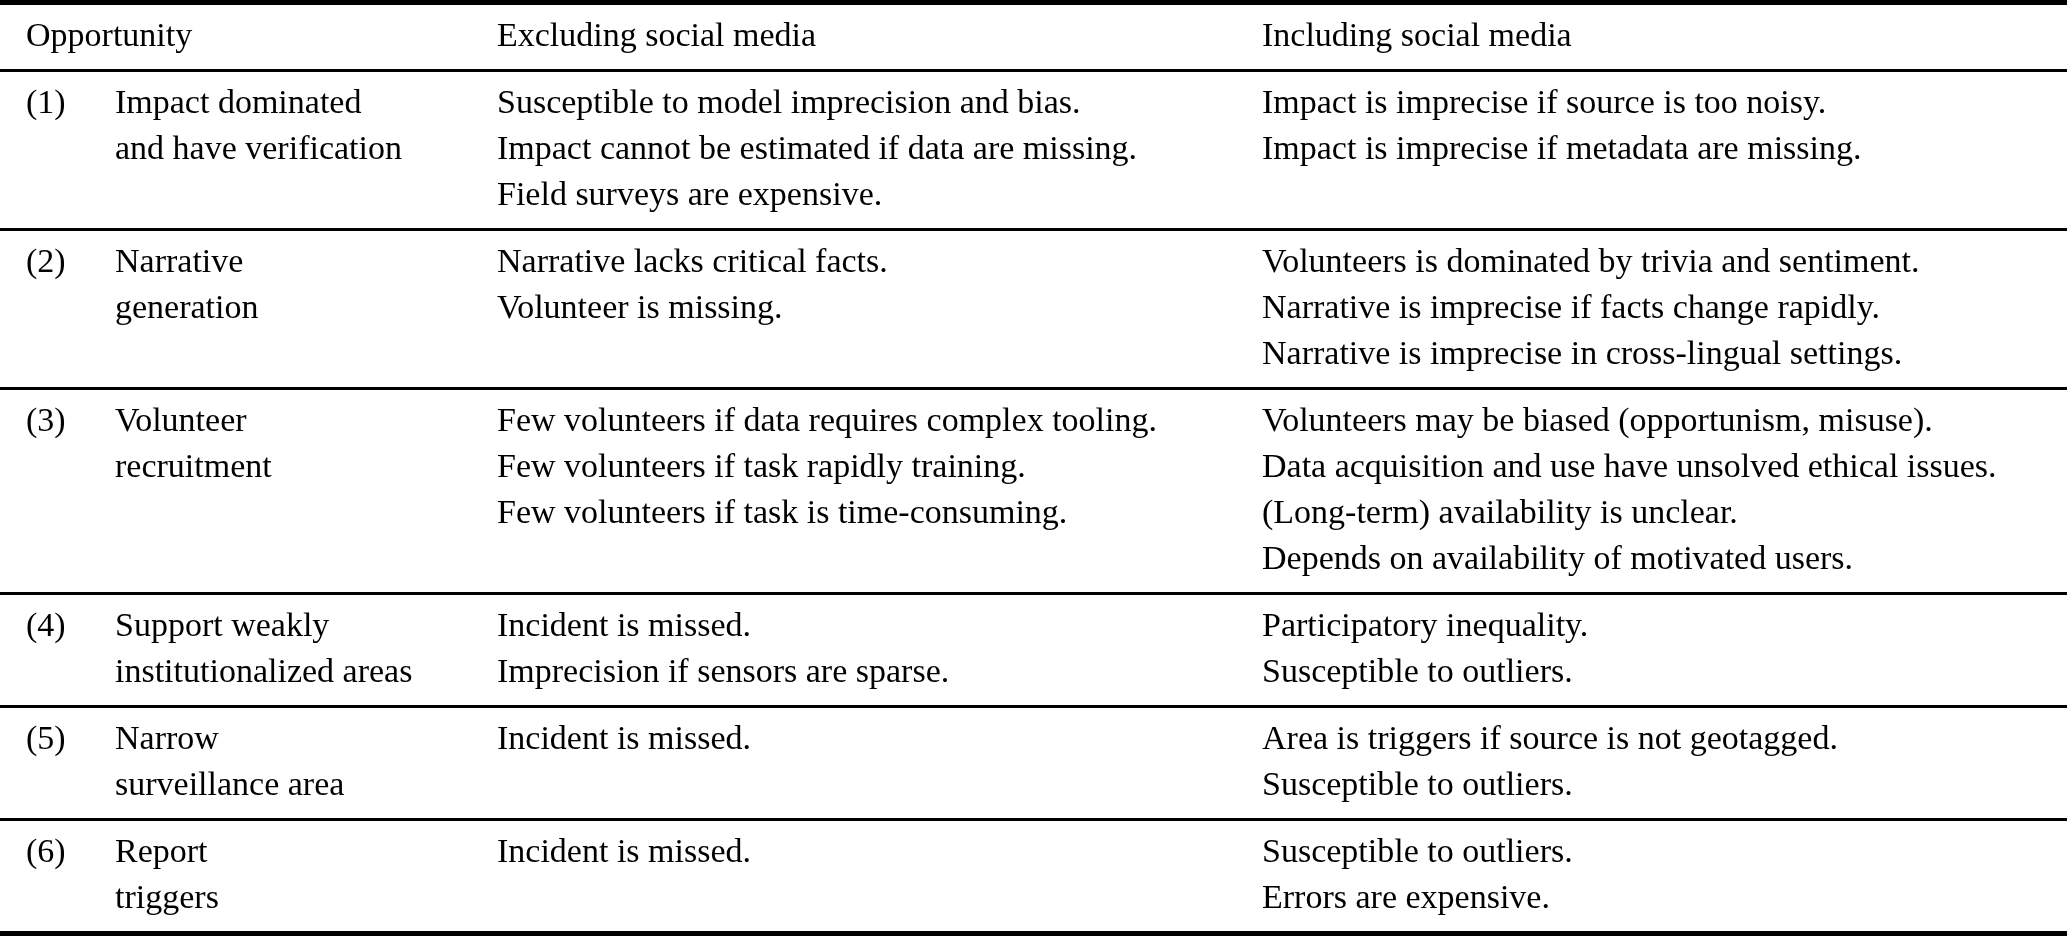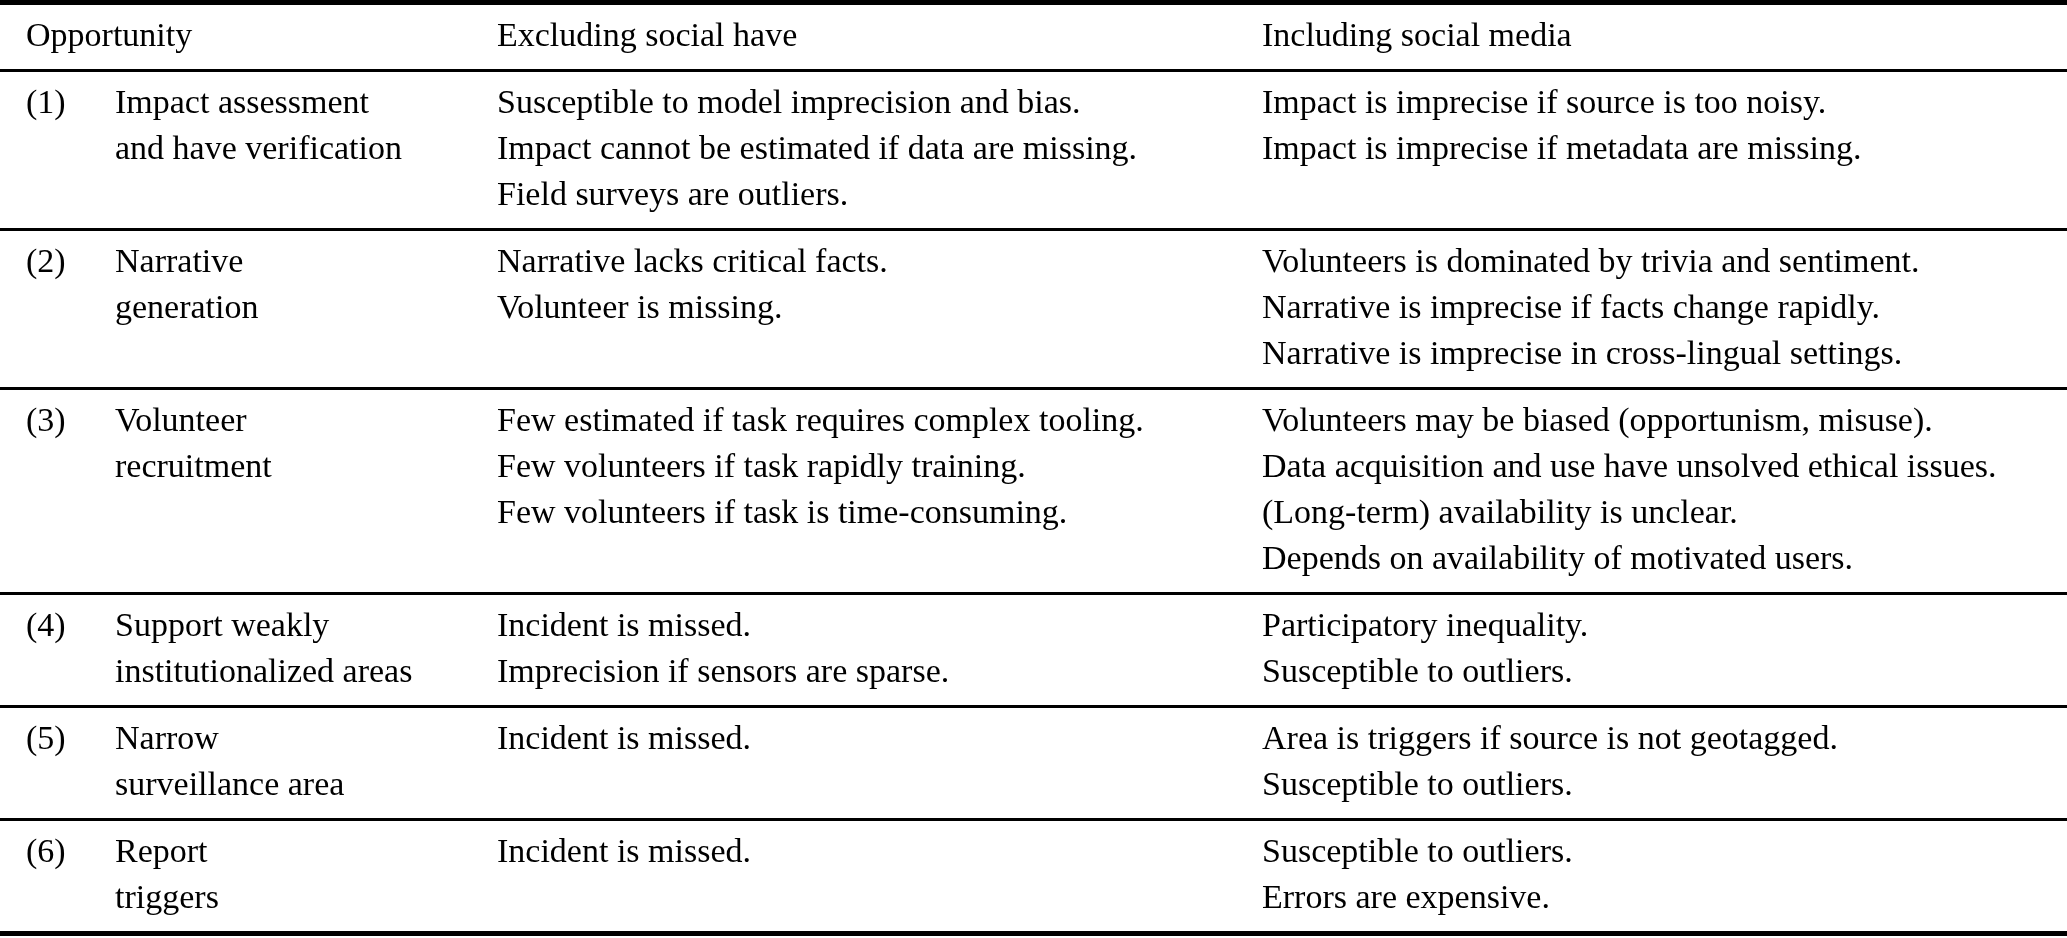--- a/index.html
+++ b/index.html
@@ -54,35 +54,35 @@
 <table class="paper-table">
   <colgroup>
     <col style="width:88px">
     <col style="width:382px">
     <col style="width:765px">
     <col style="width:832px">
   </colgroup>
   <thead>
     <tr>
       <th class="col-opportunity" colspan="2">Opportunity</th>
-      <th>Excluding social have</th>
+      <th>Excluding social media</th>
       <th>Including social media</th>
     </tr>
   </thead>
   <tbody>
   <tr>
     <td class="col-number">(1)</td>
     <td>
-          <div class="line">Impact assessment</div>
+          <div class="line">Impact dominated</div>
           <div class="line">and have verification</div>
         </td>
     <td>
           <div class="line">Susceptible to model imprecision and bias.</div>
           <div class="line">Impact cannot be estimated if data are missing.</div>
-          <div class="line">Field surveys are outliers.</div>
+          <div class="line">Field surveys are expensive.</div>
         </td>
     <td>
           <div class="line">Impact is imprecise if source is too noisy.</div>
           <div class="line">Impact is imprecise if metadata are missing.</div>
         </td>
   </tr>
 
   <tr>
     <td class="col-number">(2)</td>
     <td>
@@ -100,21 +100,21 @@
         </td>
   </tr>
 
   <tr>
     <td class="col-number">(3)</td>
     <td>
           <div class="line">Volunteer</div>
           <div class="line">recruitment</div>
         </td>
     <td>
-          <div class="line">Few estimated if task requires complex tooling.</div>
+          <div class="line">Few volunteers if data requires complex tooling.</div>
           <div class="line">Few volunteers if task rapidly training.</div>
           <div class="line">Few volunteers if task is time-consuming.</div>
         </td>
     <td>
           <div class="line">Volunteers may be biased (opportunism, misuse).</div>
           <div class="line">Data acquisition and use have unsolved ethical issues.</div>
           <div class="line">(Long-term) availability is unclear.</div>
           <div class="line">Depends on availability of motivated users.</div>
         </td>
   </tr>

